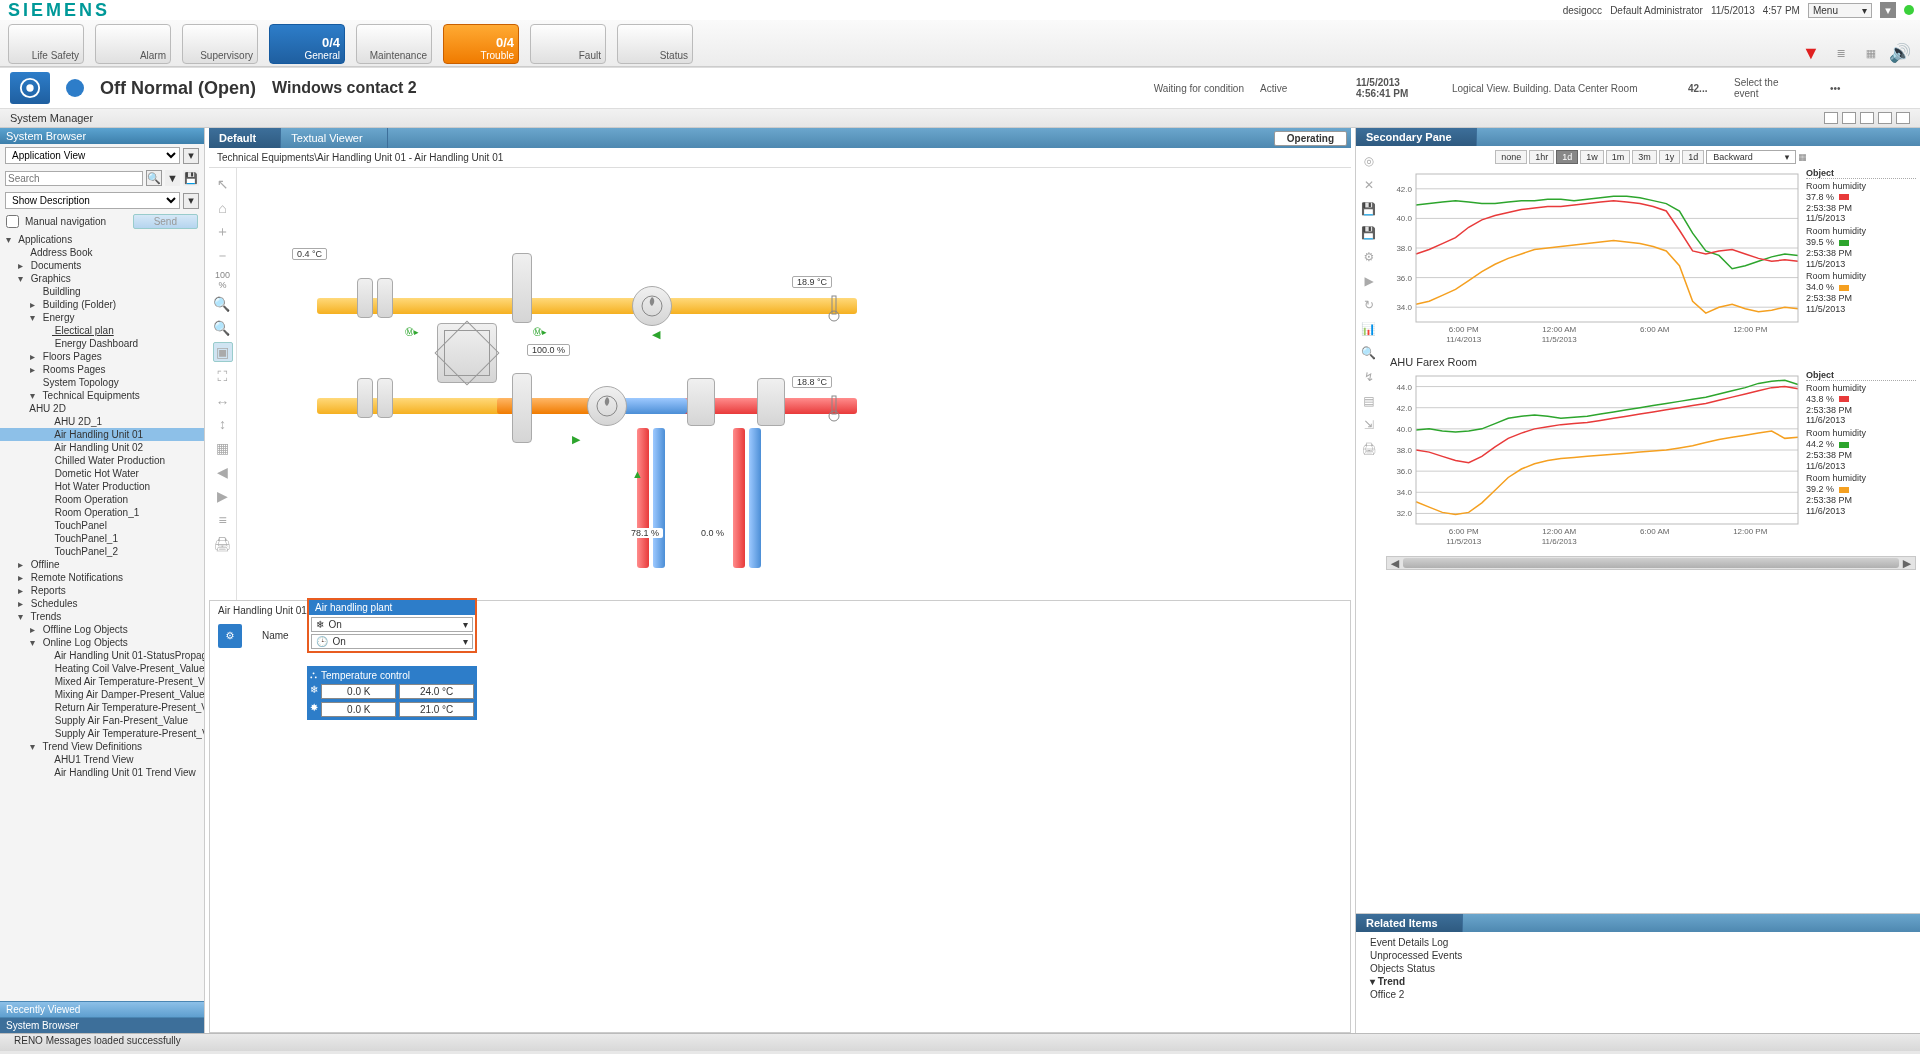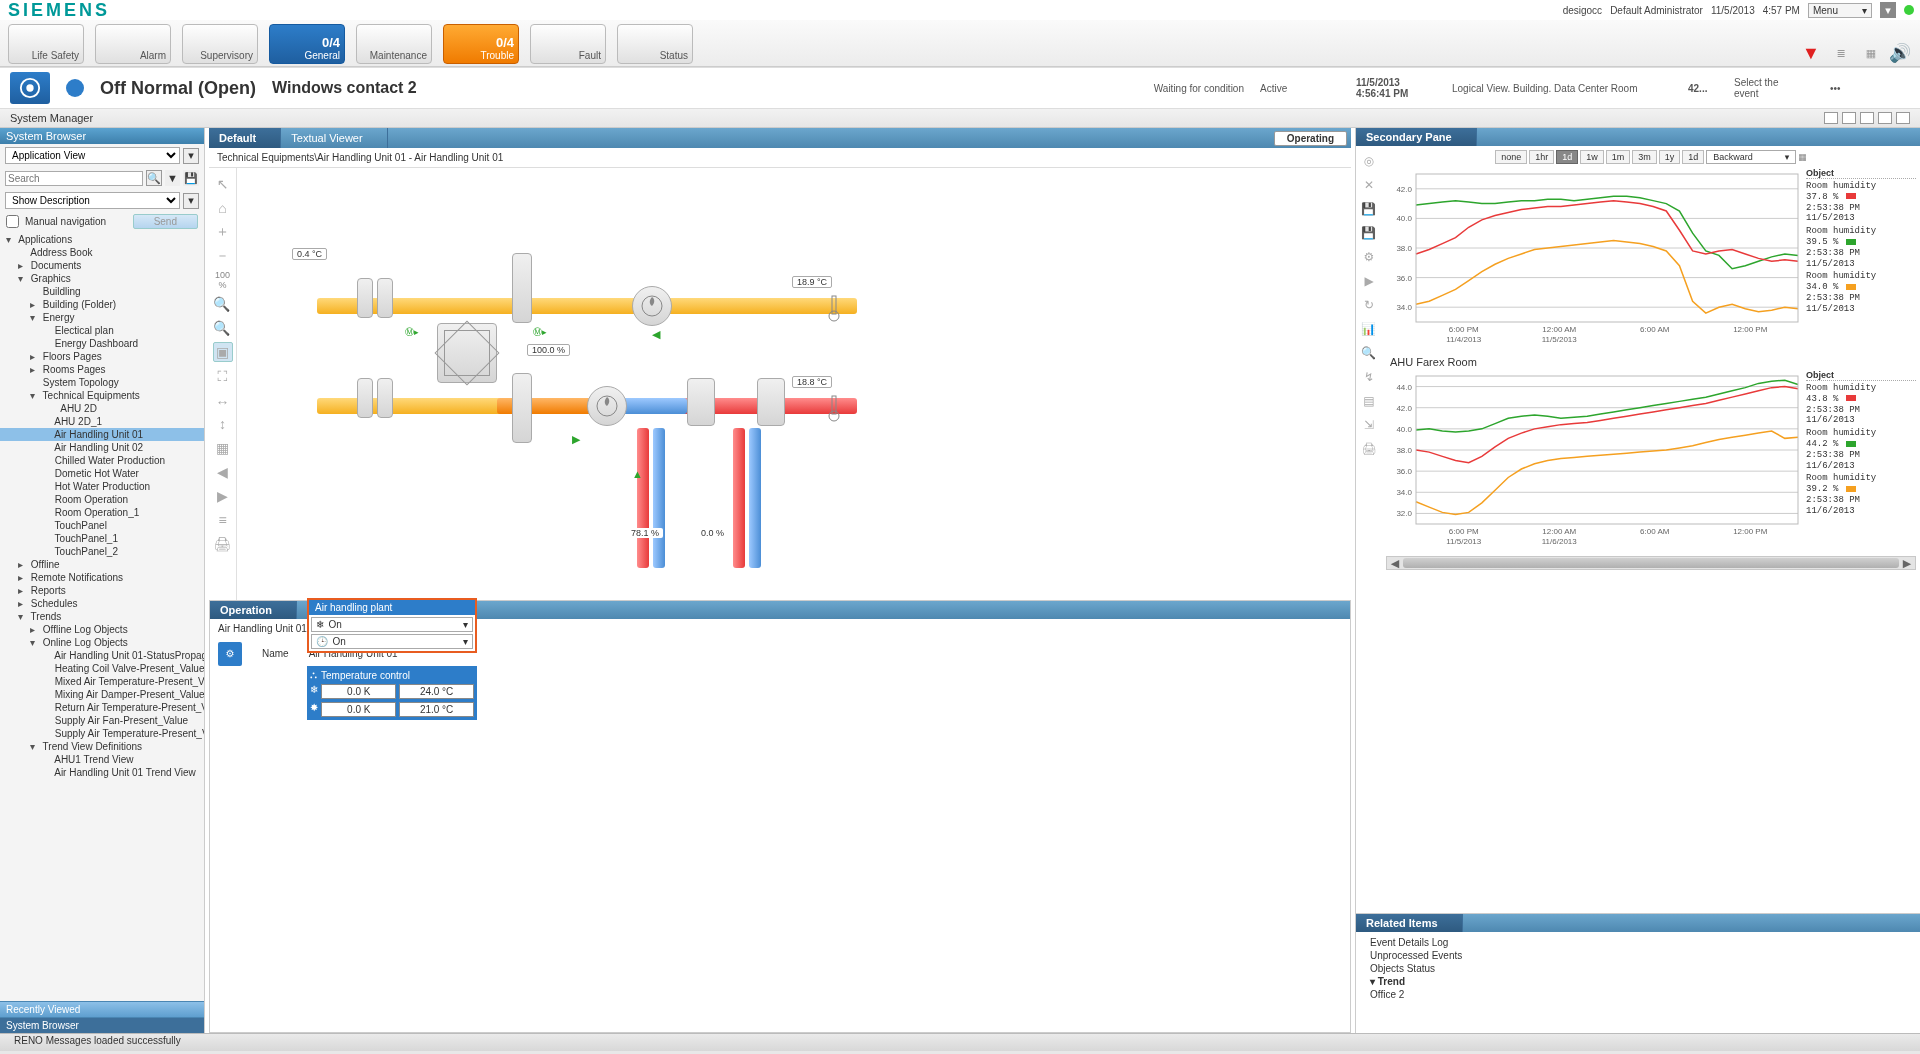--- a/index.html
+++ b/index.html
@@ -96,21 +96,21 @@
 .trend-toolbar .tb { width:18px; height:18px; display:flex; align-items:center; justify-content:center; color:#aaa; font-size:12px; }
 .trend-area { flex:1; display:flex; flex-direction:column; padding:2px 4px; overflow:hidden; }
 .time-filters { display:flex; gap:2px; justify-content:center; margin:2px 0 4px; font-size:9px; align-items:center; }
 .tf { padding:1px 5px; border:1px solid #bbb; background:#f4f4f4; cursor:pointer; }
 .tf.active { background:#888; color:#fff; border-color:#666; }
 .dir-pill { border:1px solid #aaa; padding:1px 6px; display:flex; align-items:center; gap:32px; }
 .chart-block { display:flex; gap:4px; margin-bottom:6px;}
 .chart { flex:1; position:relative; background:#fff; height:180px; }
 .legend { width:110px; font-size:9px; display:flex; flex-direction:column; gap:2px; }
 .legend .hdr { font-weight:bold; border-bottom:1px dotted #aaa; }
-.legend .item { line-height:1.2;font-family:Liberation Mono, monospace; }
+.legend .item { line-height:1.2; }
 .legend .sw { display:inline-block; width:10px; height:6px; margin-left:2px; vertical-align:middle; }
 .scrollbar { height:14px; background:#e4e4e4; border:1px solid #c8c8c8; display:flex; align-items:center; padding:0 2px; gap:2px;}
 .scrollbar .thumb { flex:1; height:10px; background:linear-gradient(#d0d0d0,#b0b0b0); border-radius:3px; }
 .scrollbar .arr { width:12px; text-align:center; color:#666; }
 
 
 .related-pane { background:#fff; border-top:1px solid #ccc; display:flex; flex-direction:column; padding:0; height:120px; }
 .rel-btns { display:flex; justify-content:flex-end; gap:6px; padding:4px 6px;}
 .rel-btns .b { background:#333; color:#fff; padding:2px 18px; font-size:10px; border:none; }
 .rel-list { padding:4px 14px; font-size:10px; }
@@ -250,27 +250,27 @@
       <span class="send">Send</span>
     </div>
     <div class="tree" id="tree">
         <div class="node caret open" style="padding-left: 6px;"> Applications</div>
         <div class="node leaf" style="padding-left: 18px;"> Address Book</div>
         <div class="node caret" style="padding-left: 18px;"> Documents</div>
         <div class="node caret open" style="padding-left: 18px;"> Graphics</div>
         <div class="node leaf" style="padding-left: 30px;"> Buildling</div>
         <div class="node caret" style="padding-left: 30px;"> Building (Folder)</div>
         <div class="node caret open" style="padding-left: 30px;"> Energy</div>
-        <div class="node leaf" style="padding-left: 42px;"> Electical plan</div>
+        <div class="node leaf" style="padding-left: 42px; text-decoration: underline;"> Electical plan</div>
         <div class="node leaf" style="padding-left: 42px;"> Energy Dashboard</div>
         <div class="node caret" style="padding-left: 30px;"> Floors Pages</div>
         <div class="node caret" style="padding-left: 30px;"> Rooms Pages</div>
         <div class="node leaf" style="padding-left: 30px;"> System Topology</div>
         <div class="node caret open" style="padding-left: 30px;"> Technical Equipments</div>
-        <div class="node leaf" style="padding-left: 17px; margin-left: 31px;"> AHU 2D</div>
+        <div class="node leaf" style="padding-left: 17px;"> AHU 2D</div>
         <div class="node leaf" style="padding-left: 42px;"> AHU 2D_1</div>
         <div class="node sel leaf" style="padding-left: 42px;"> Air Handling Unit 01</div>
         <div class="node leaf" style="padding-left: 42px;"> Air Handling Unit 02</div>
         <div class="node leaf" style="padding-left: 42px;"> Chilled Water Production</div>
         <div class="node leaf" style="padding-left: 42px;"> Dometic Hot Water</div>
         <div class="node leaf" style="padding-left: 42px;"> Hot Water Production</div>
         <div class="node leaf" style="padding-left: 42px;"> Room Operation</div>
         <div class="node leaf" style="padding-left: 42px;"> Room Operation_1</div>
         <div class="node leaf" style="padding-left: 42px;"> TouchPanel</div>
         <div class="node leaf" style="padding-left: 42px;"> TouchPanel_1</div>
@@ -414,24 +414,20 @@
           <div class="row2">
             <span style="color:#fff;">✸</span>
             <div class="cell">0.0 K</div>
             <div class="cell">21.0 °C</div>
           </div>
         </div>
       </div>
     </div>
 
     <div class="op-pane" style="height:120px;">
-      <div class="tabs-row" style="height:18px;">
-        <div class="tab active">Operation</div>
-        <div class="tab">Extended Operation</div>
-      </div>
       <div style="padding:4px 8px;font-size:10px;">Air Handling Unit 01</div>
       <div class="op-row">
         <div class="gear">⚙</div>
         <span>Name</span>
         <span>Air Handling Unit 01</span>
       </div>
     </div>
   </div>
 
   <div class="right-pane">

